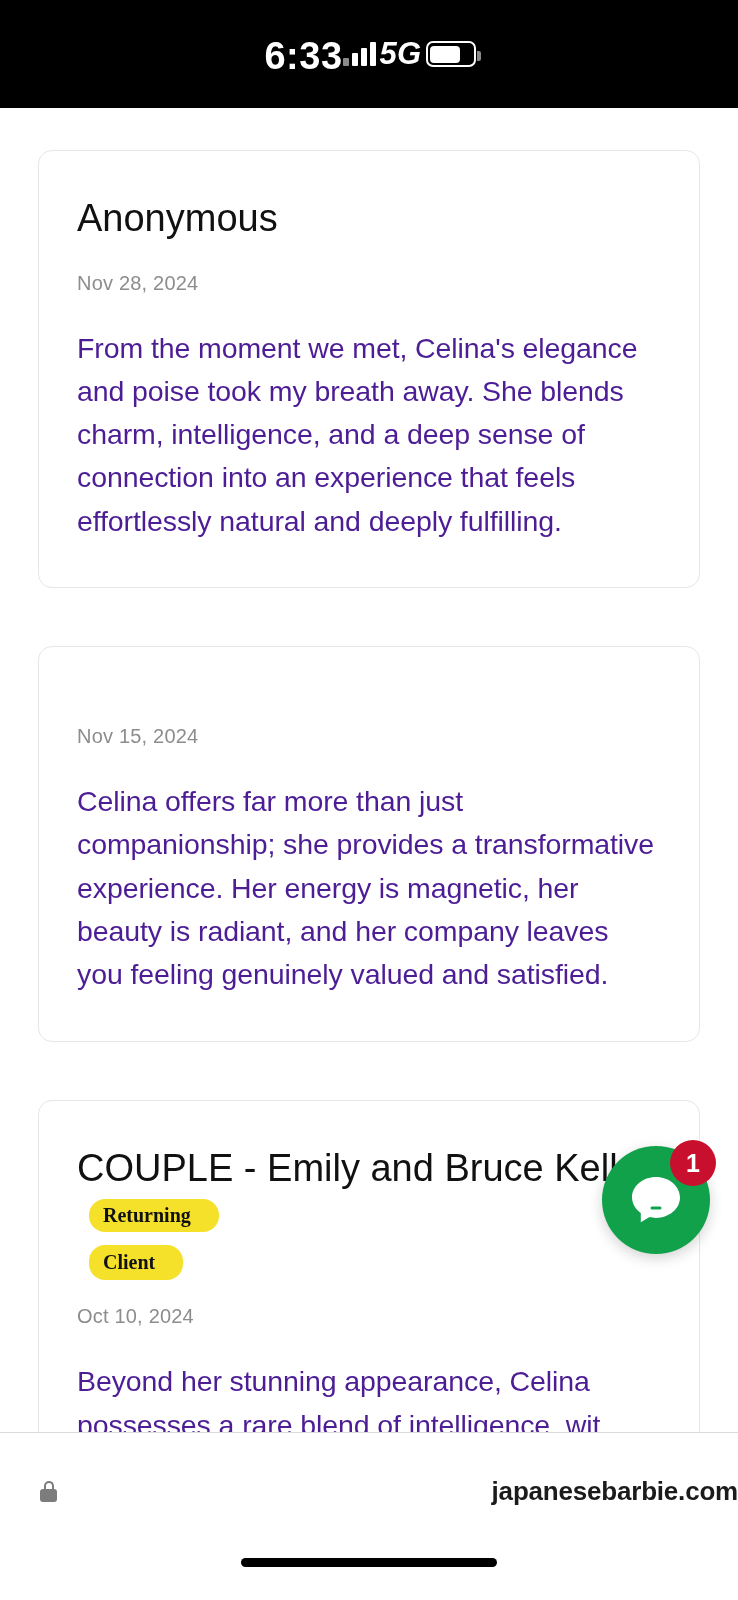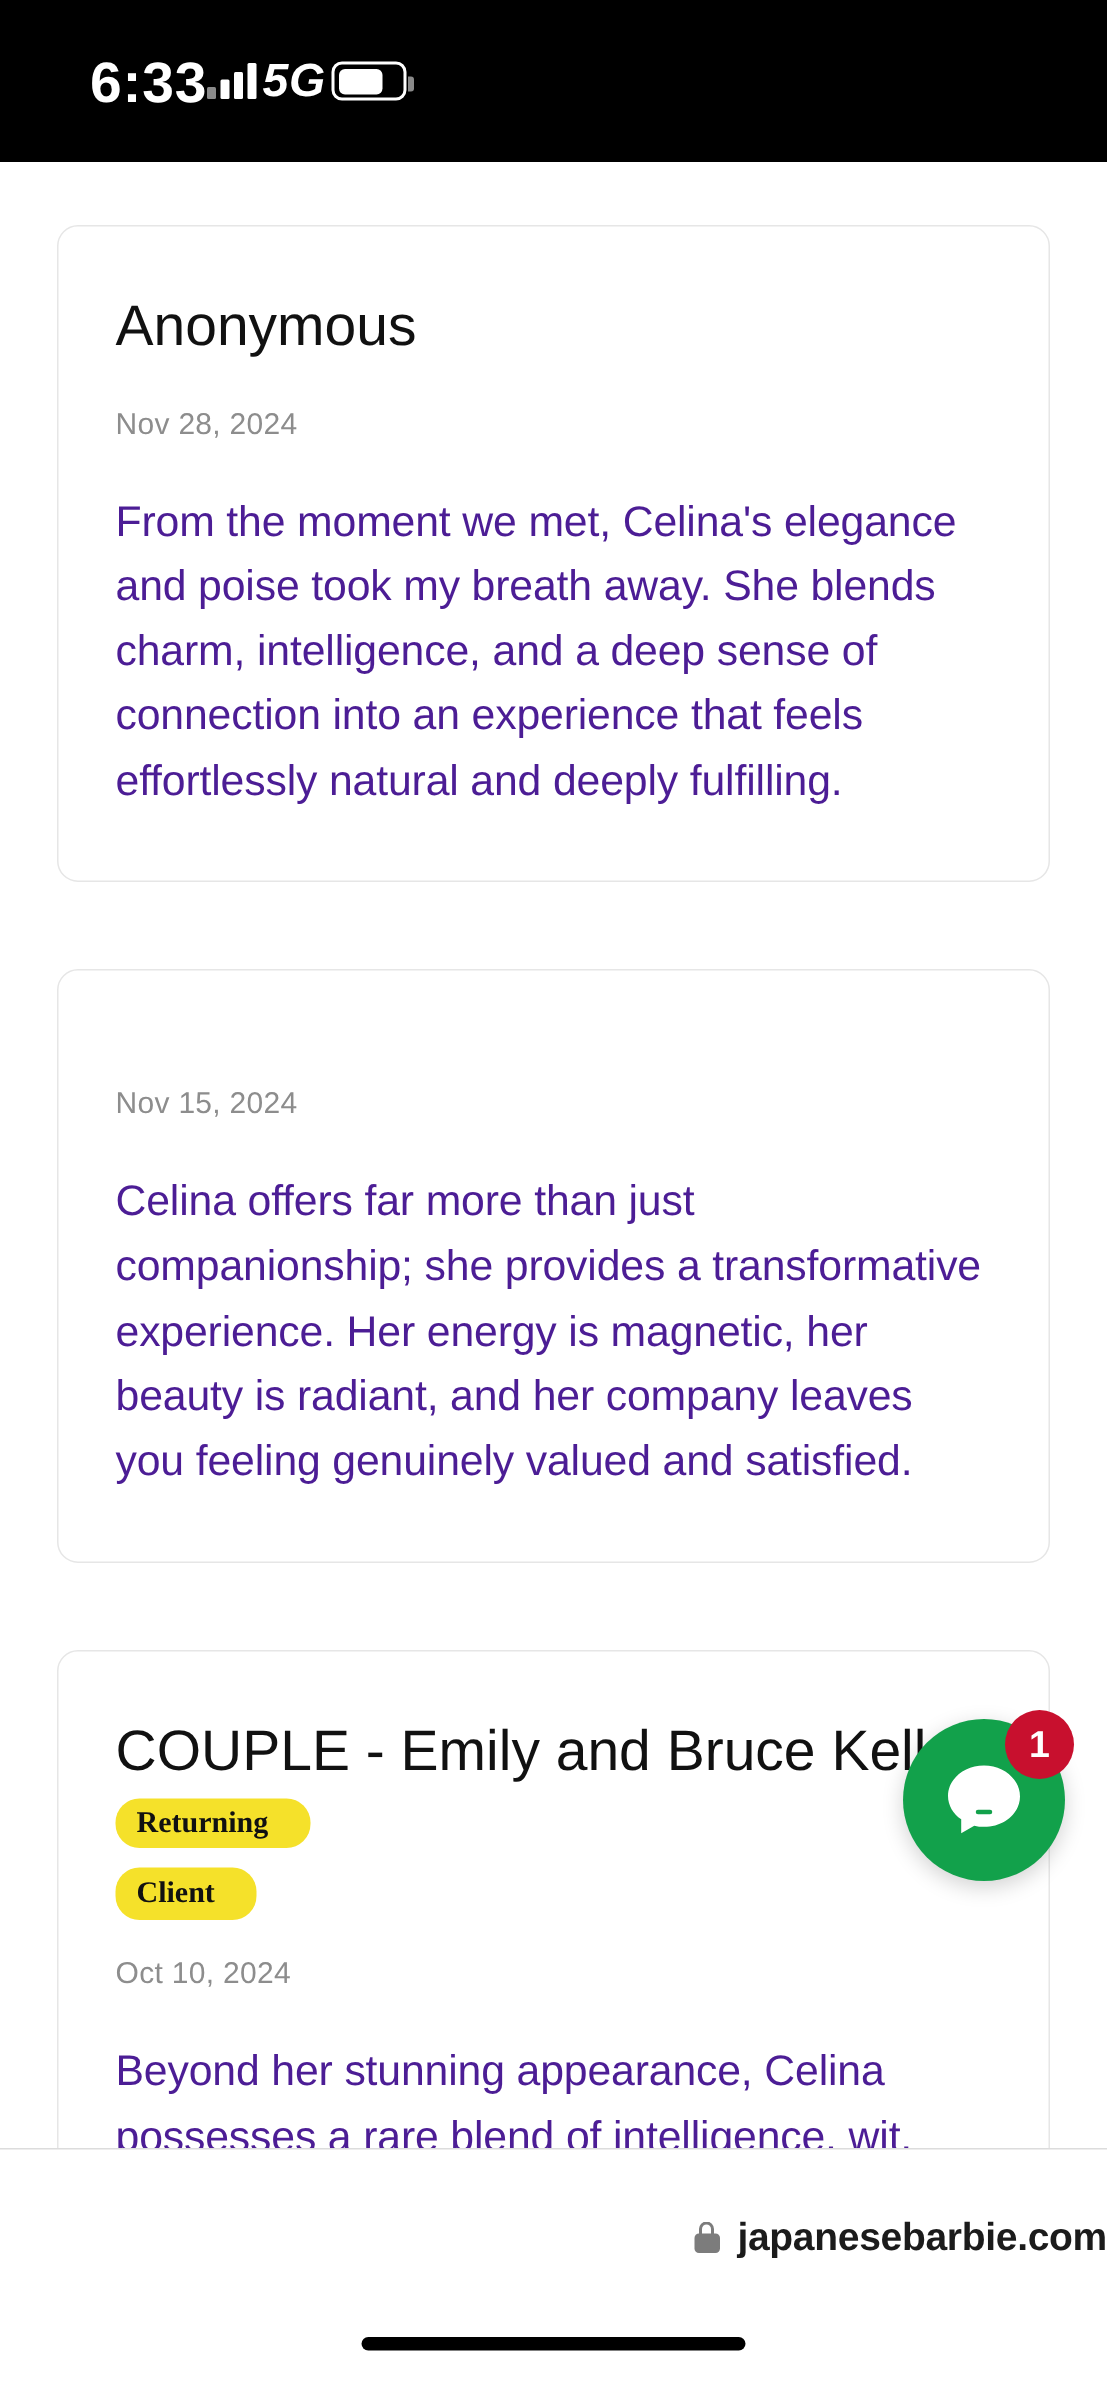--- a/index.html
+++ b/index.html
@@ -18,21 +18,21 @@
     display: flex;
     flex-direction: column;
   }
 
   
   .status-bar {
     height: 108px;
     background: #000000;
     display: flex;
     align-items: center;
-    justify-content: flex-start;
+    justify-content: center;
     padding: 0 58px 0 60px;
     flex: 0 0 auto;
     position: relative;
   }
   .status-time {
     color: #ffffff;
     font-size: 38px;
     font-weight: bold;
     letter-spacing: 0.5px;
     margin-top: 4px;
@@ -127,20 +127,21 @@
     font-weight: bold;
     font-size: 20px;
     padding: 7px 16px 8px 16px;
     border-radius: 20px;
     white-space: nowrap;
     line-height: 1;
   }
   .badge.wrap-badge {
     border-radius: 16px;
     padding: 6px 28px 7px 14px;
+    margin-left: 12px;
   }
   .badge-row-2 {
     margin-top: 10px;
   }
   .review-date {
     margin-top: 32px;
     font-size: 20px;
     color: #8d8d8d;
     letter-spacing: 0.2px;
   }
@@ -185,21 +186,21 @@
   }
 
   
   .browser-bar {
     flex: 0 0 auto;
     height: 118px;
     border-top: 1px solid #dcdcdc;
     background: #ffffff;
     display: flex;
     align-items: center;
-    justify-content: flex-end;
+    justify-content: space-between;
     gap: 12px;
     padding-left: 40px;
   }
   .lock-icon {
     width: 17px;
     height: 21px;
     position: relative;
     display: inline-block;
   }
   .lock-icon .body {

